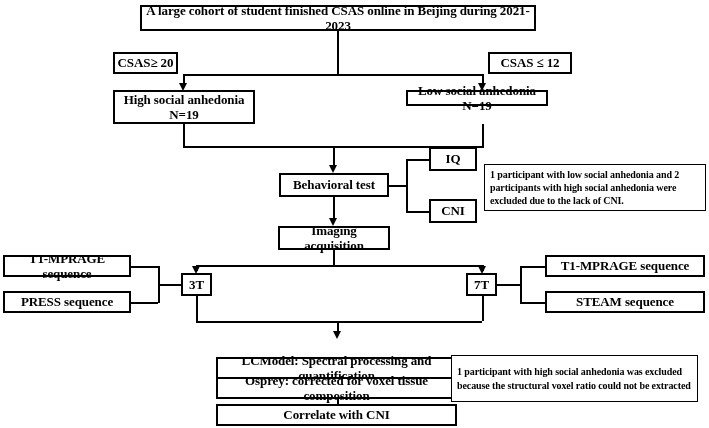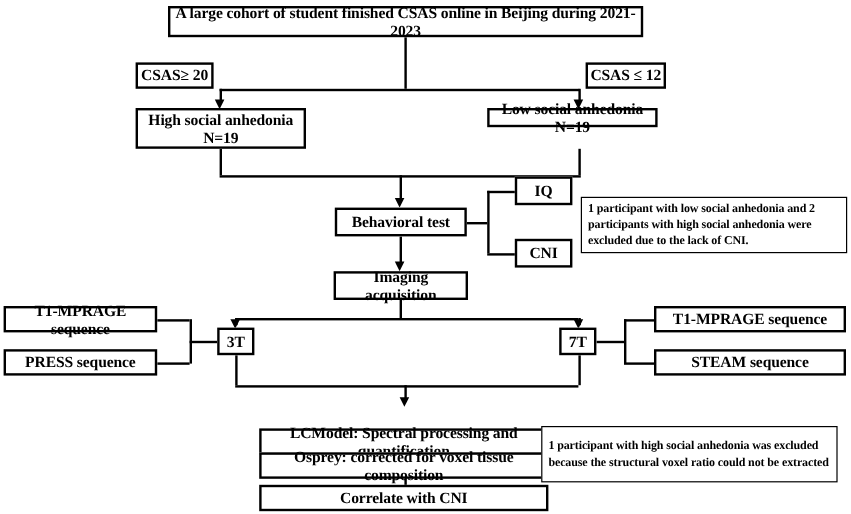--- a/index.html
+++ b/index.html
@@ -87,21 +87,21 @@
 
   <div class="vline" style="left:183px; top:74px; height:12px;"></div>
   <div class="arrow-down" style="left:179px; top:83px;"></div>
 
   <div class="vline" style="left:482px; top:74px; height:12px;"></div>
   <div class="arrow-down" style="left:478px; top:83px;"></div>
 
   <div class="box thin" style="left:113px; top:52px; width:65px; height:22px;">
     <span class="inner">CSAS≥ 20</span>
   </div>
-  <div class="box thin" style="left:488px; top:52px; width:67px; height:22px;">
+  <div class="box thin" style="left:488px; top:52px; width:84px; height:22px;">
     <span class="inner">CSAS ≤ 12</span>
   </div>
 
   <div class="box" style="left:113px; top:90px; width:142px; height:34px;">
     <span class="inner">High social anhedonia
 N=19</span>
   </div>
   <div class="box" style="left:406px; top:90px; width:142px; height:16px;">
     <span class="inner">Low social anhedonia
 N=19</span>

